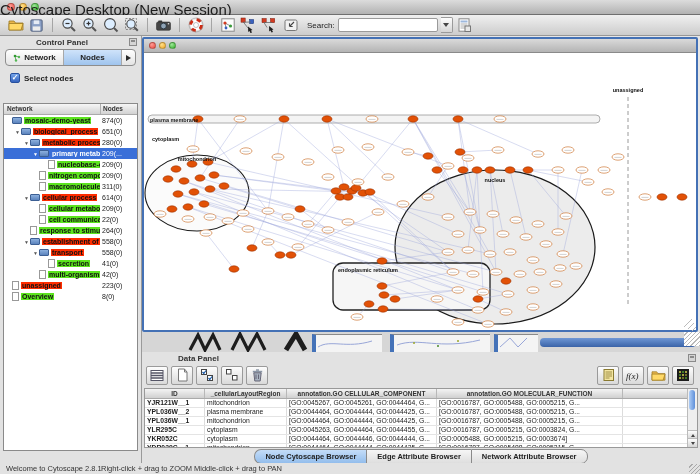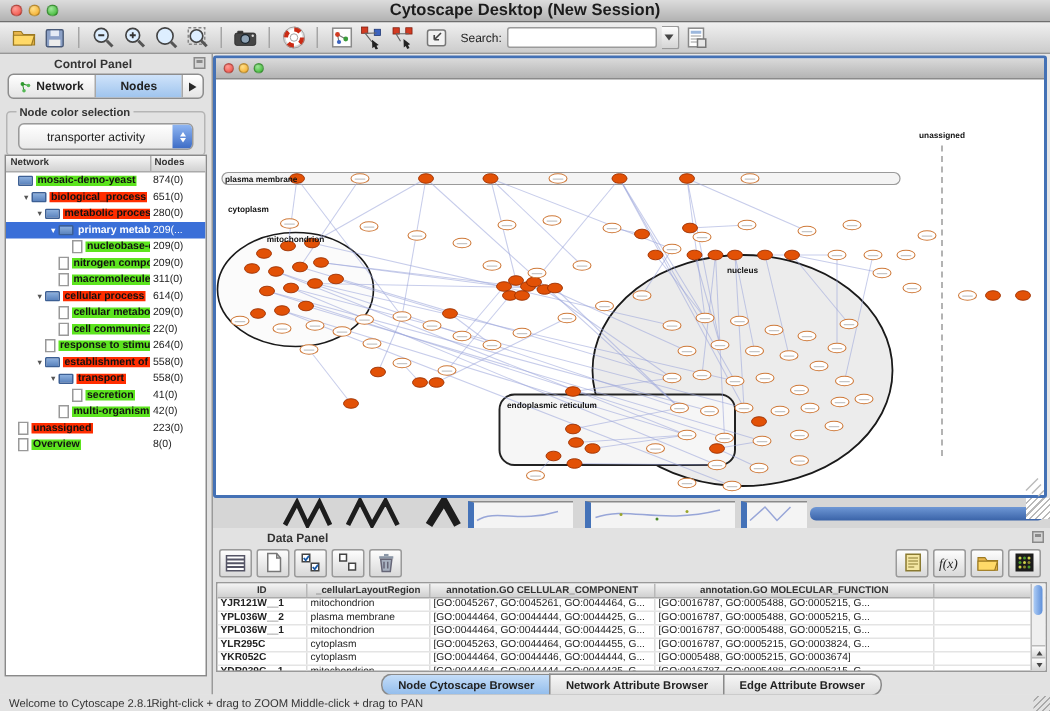--- a/index.html
+++ b/index.html
@@ -9,21 +9,21 @@
 
   
   #titlebar{left:0;top:0;width:700px;height:14px;
     background:linear-gradient(#dcdcdc,#b2b2b2);border-bottom:1px solid #6f6f6f;}
   .tl{position:absolute;top:3px;width:8px;height:8px;border-radius:50%;box-sizing:border-box;
       border:1px solid rgba(0,0,0,.25);}
   .tl.r{background:radial-gradient(circle at 35% 30%,#ff9d96,#ee4b40);}
   .tl.y{background:radial-gradient(circle at 35% 30%,#ffe08a,#f3a823);}
   .tl.g{background:radial-gradient(circle at 35% 30%,#9fe79a,#35b32a);}
   #titlebar .tl:nth-child(1){left:7px;}#titlebar .tl:nth-child(2){left:19px;}#titlebar .tl:nth-child(3){left:31px;}
-  .win-title{position:absolute;left:0;right:0;top:1px;text-align:center;font-size:11px;font-weight:700;color:#1c1c1c;}
+  .win-title{position:absolute;left:0;right:0;top:1px;text-align:left;font-size:15px;font-weight:400;color:#1c1c1c;}
 
   
   #toolbar{left:0;top:15px;width:700px;height:21px;box-sizing:border-box;
     background:linear-gradient(#f0f0f0,#cccccc);border-bottom:1px solid #979797;
     display:flex;align-items:center;gap:2px;padding-left:6px;}
   .tbtn{width:19px;height:18px;display:flex;align-items:center;justify-content:center;flex:none;}
   .tsep{width:1px;height:14px;background:#a5a5a5;margin:0 4px;flex:none;}
   #search-wrap{display:flex;align-items:center;gap:3px;margin-left:5px;justify-content:space-between;}
   #search-label{font-size:8px;}
   #search-input{width:94px;height:12px;border:1px solid #9a9a9a;border-radius:2px;background:#fff;font-size:8px;padding:0 2px;}
@@ -274,30 +274,20 @@
           <circle cx="3" cy="6.5" r="1.2" fill="#55b855"></circle>
         </svg>
       <span>Network</span>
     </div>
     <div class="cp-tab active">
       <span>Nodes</span>
     </div>
     <div class="cp-tab-arrow">
         <span class="arr-rt"></span>
       </div>
-  </div>
-  <div id="color-group">
-    <span id="color-legend">Node color selection</span>
-    <div id="color-combo">
-      <span class="val">transporter activity</span>
-      <span id="combo-cap">
-          <span class="cap-up"></span>
-          <span class="cap-dn"></span>
-        </span>
-    </div>
   </div>
   <div id="select-row">
     <span id="select-cb">✓</span>
     <span id="select-label">Select nodes</span>
   </div>
   <div id="tree-box">
     <div id="tree-head">
       <span class="th-net">Network</span>
       <span class="th-nodes">Nodes</span>
     </div>
@@ -883,22 +873,22 @@
       <div class="scroll-arr" style="bottom:8px">
           <span class="arr-up-s"></span>
         </div>
       <div class="scroll-arr" style="bottom:0">
           <span class="arr-dn-s"></span>
         </div>
     </div>
   </div>
   <div id="browser-tabs">
       <div class="br-tab active">Node Cytoscape Browser</div>
+      <div class="br-tab">Edge Attribute Browser</div>
       <div class="br-tab">Network Attribute Browser</div>
-      <div class="br-tab">Edge Attribute Browser</div>
     </div>
 </div>
 
 <div id="status-bar" class="abs">
   <span id="st-welcome">Welcome to Cytoscape 2.8.1</span>
   <span id="st-zoom">Right-click + drag to ZOOM</span>
   <span id="st-pan">Middle-click + drag to PAN</span>
   <span id="st-grip"></span>
 </div>
 

